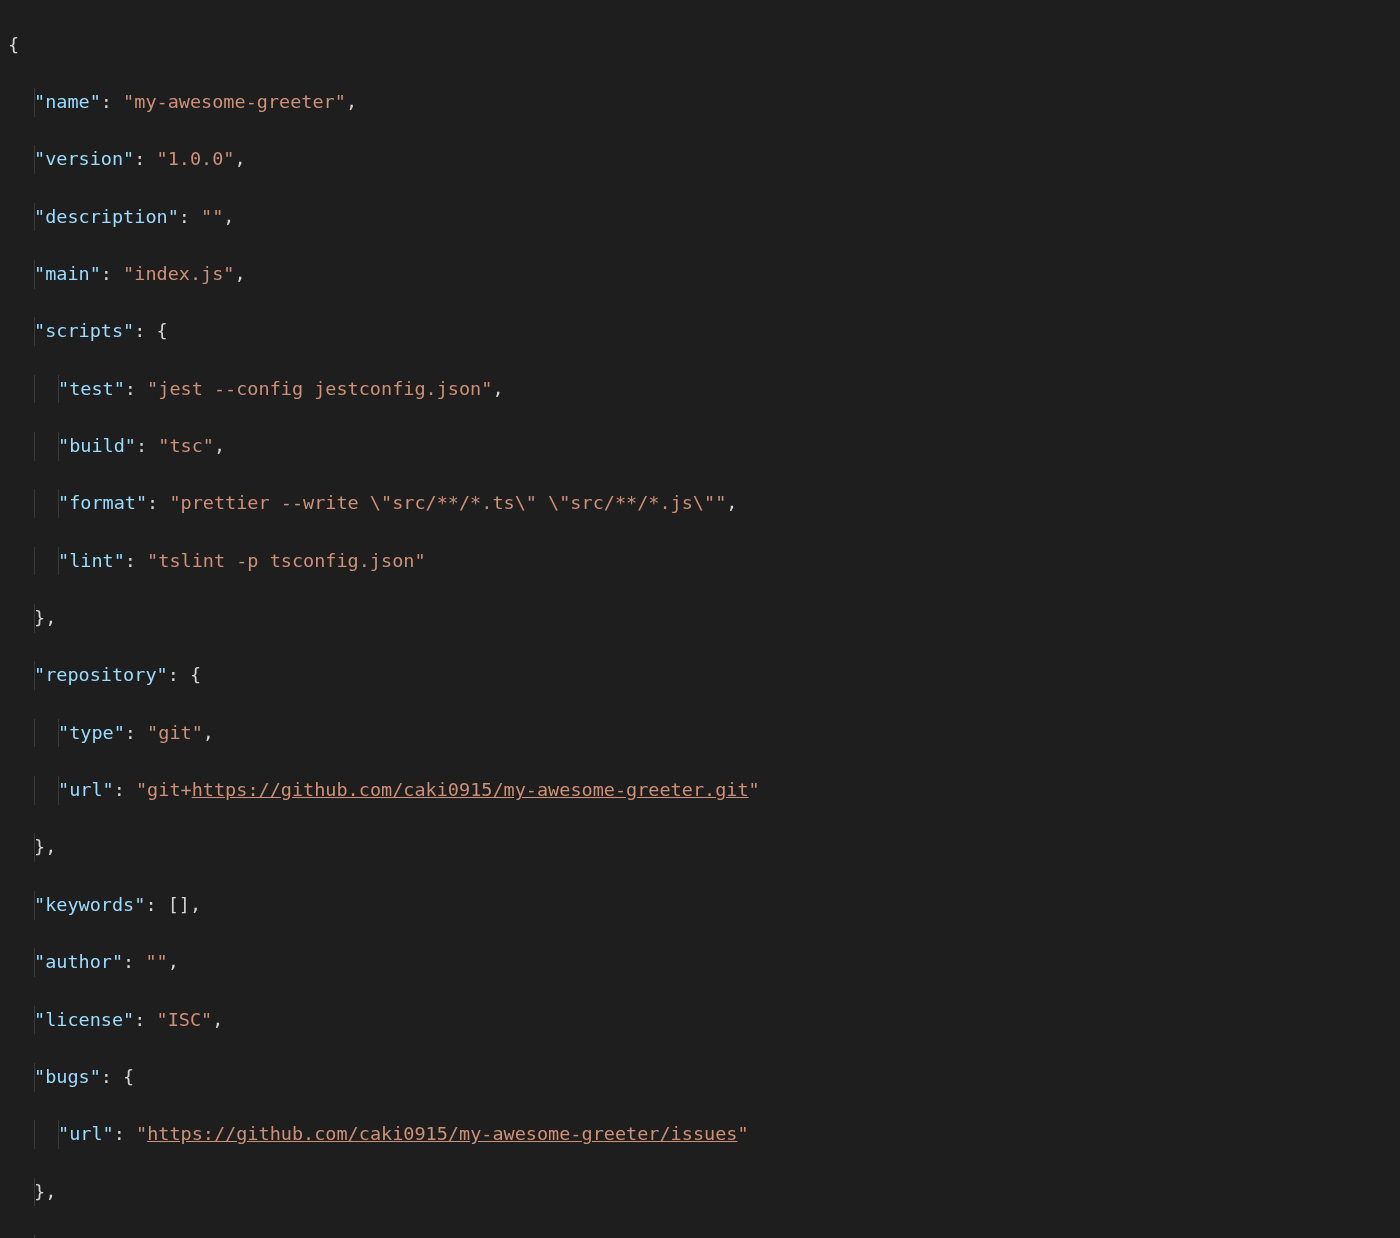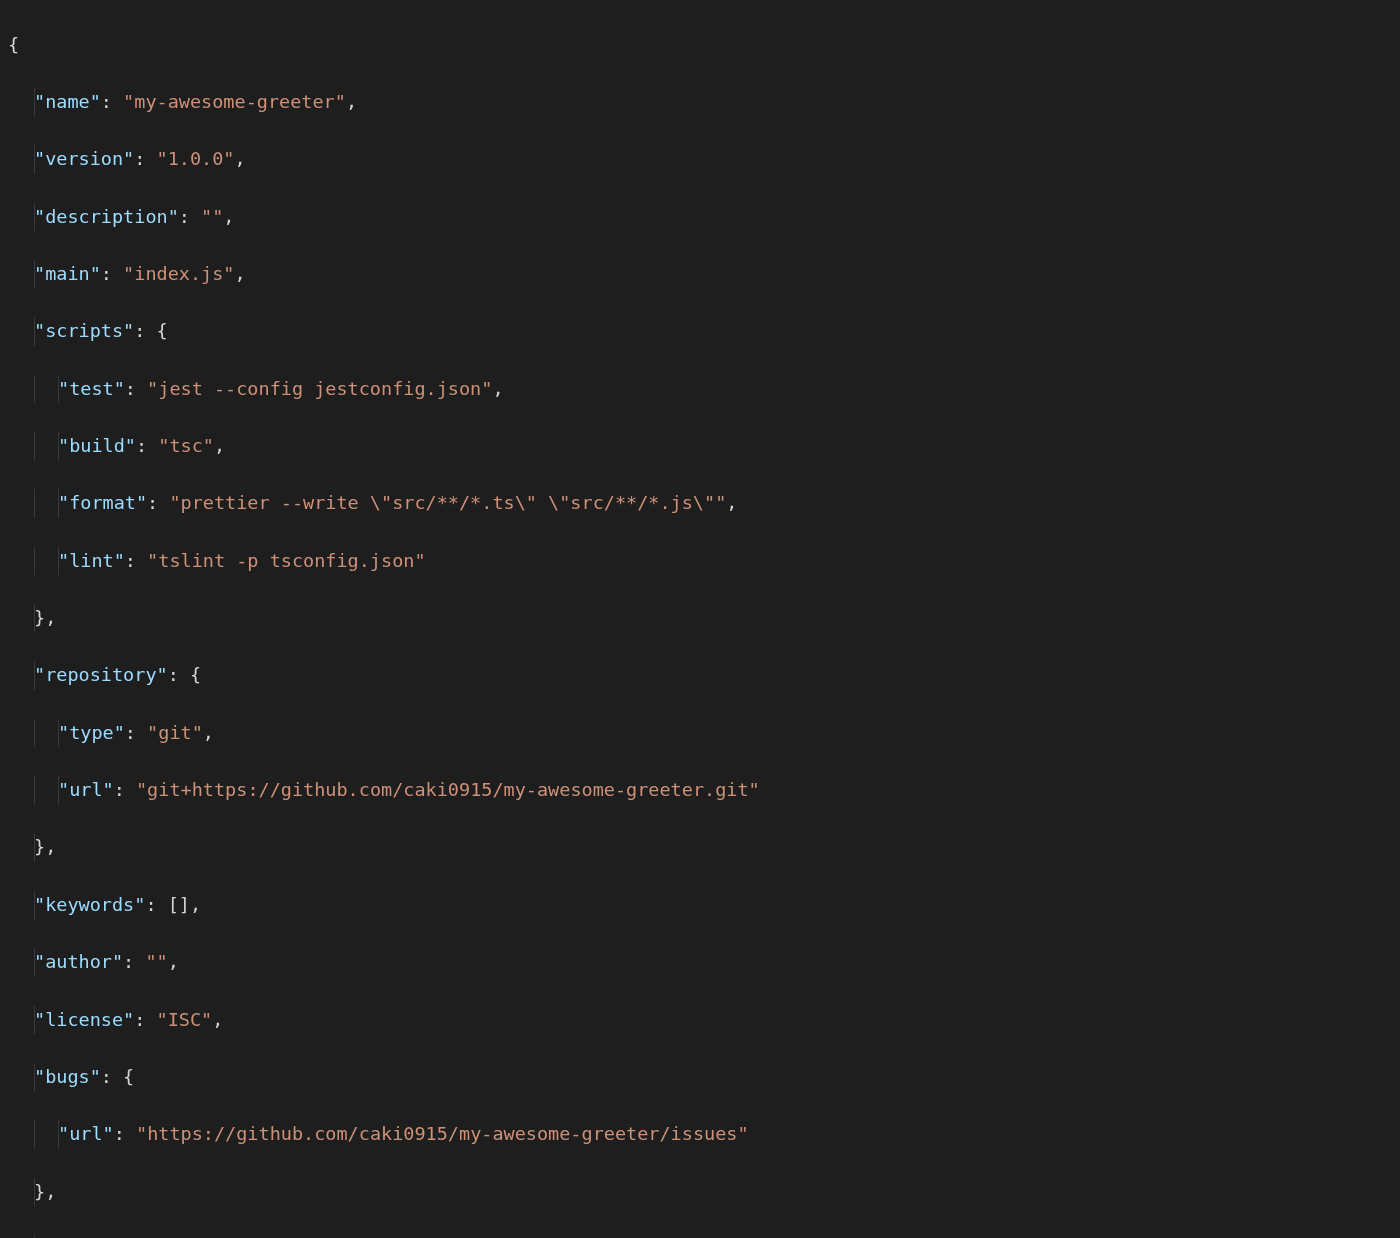--- a/index.html
+++ b/index.html
@@ -17,21 +17,21 @@
     padding-left: 4px;
   }
   .code {
     white-space: pre;
     position: relative;
   }
   .brace   { color: #d4d4d4; }
   .key     { color: #9cdcfe; }
   .str     { color: #ce9178; }
   .punct   { color: #d4d4d4; }
-  .url     { color: #ce9178; }
+  .url     { color: #ce9178; text-decoration: underline; }
   .line { position: relative; padding-left: 4px; }
   .i0 { padding-left: 4px; }
   .i1 { padding-left: 30px; }
   .i2 { padding-left: 54px; }
   
   .g1::before,
   .g2::before,
   .g2::after {
     content:"";
     position:absolute;

